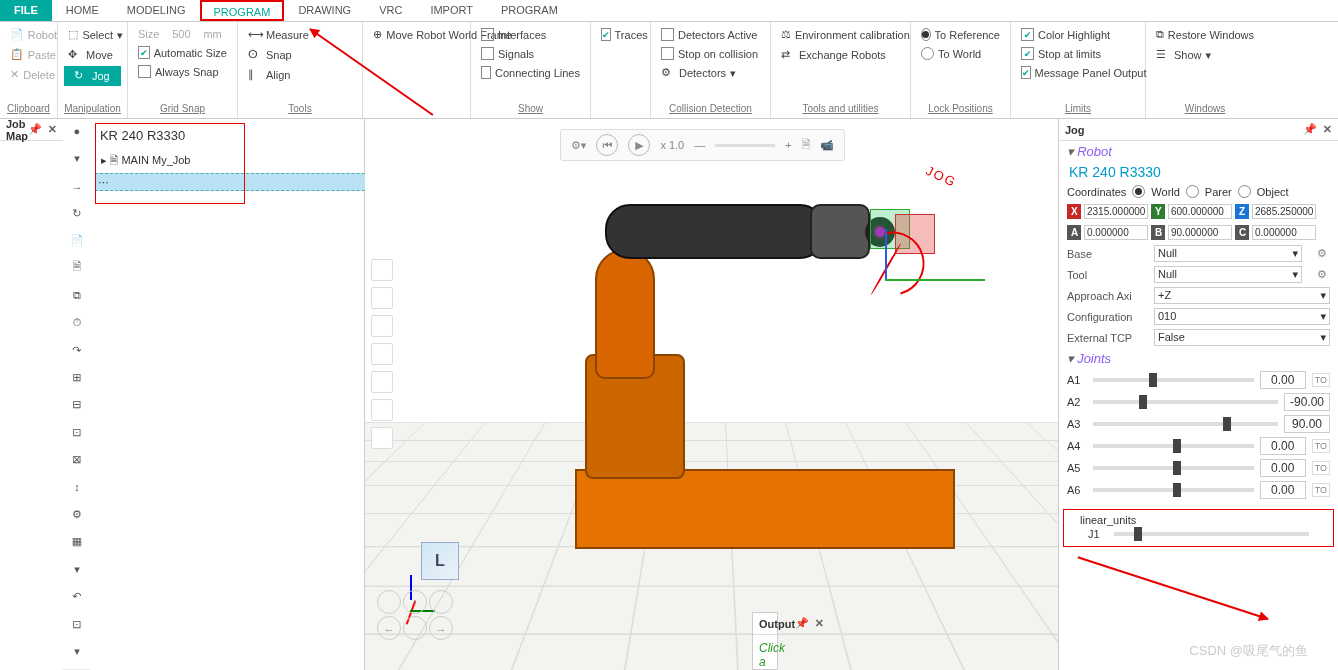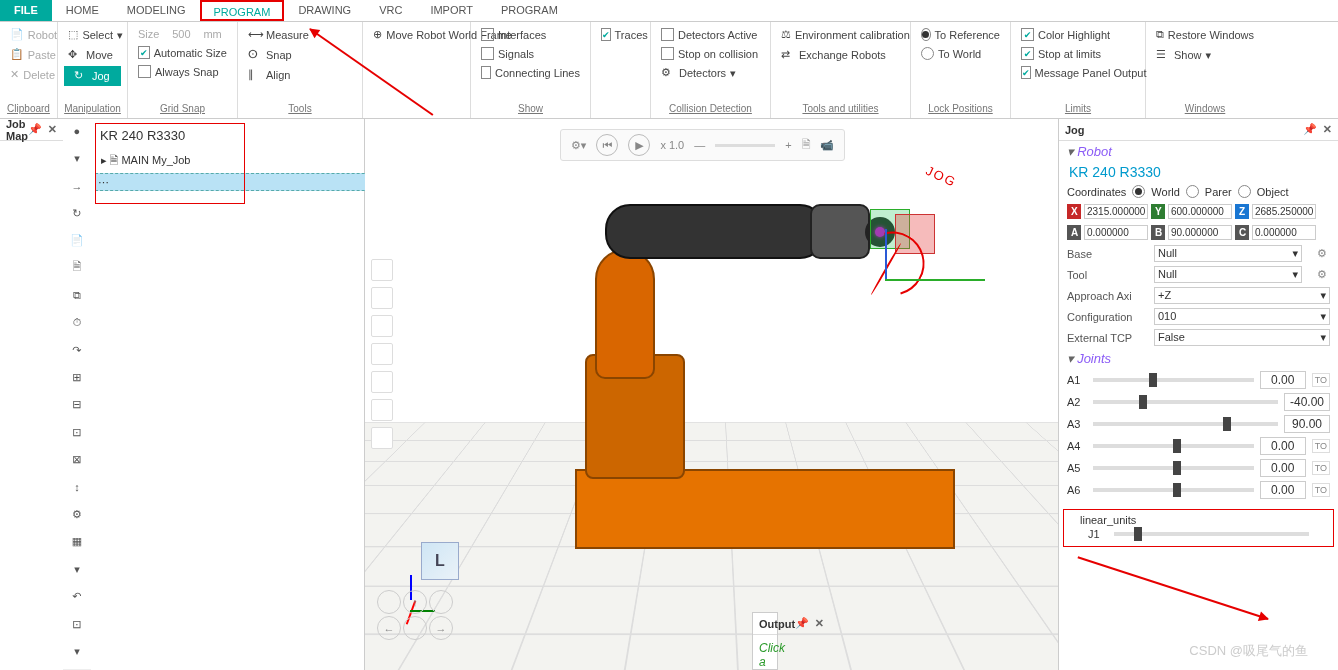--- a/index.html
+++ b/index.html
@@ -469,21 +469,21 @@
             <div class="h" style="left:35%"></div>
           </div>
           <span class="jval">0.00</span>
           <span class="to">TO</span>
         </div>
         <div class="jrow">
           <label>A2</label>
           <div class="slider">
             <div class="h" style="left:25%"></div>
           </div>
-          <span class="jval">-40.00</span>
+          <span class="jval">-90.00</span>
         </div>
         <div class="jrow">
           <label>A3</label>
           <div class="slider">
             <div class="h" style="left:70%"></div>
           </div>
           <span class="jval">90.00</span>
         </div>
         <div class="jrow">
           <label>A4</label>

